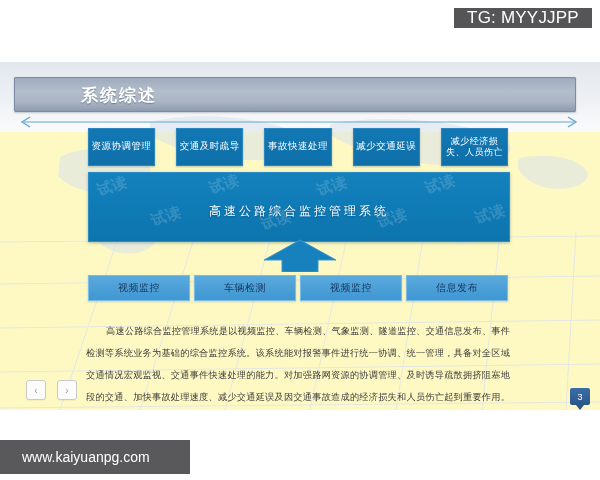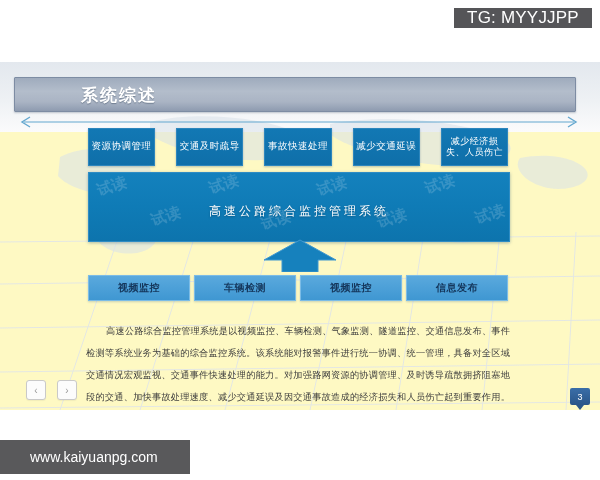--- a/index.html
+++ b/index.html
@@ -180,21 +180,20 @@
   
   #bottom-row {
     position: absolute;
     left: 88px;
     top: 213px;
     width: 420px;
     height: 26px;
     display: flex;
     gap: 4px;
     z-index: 8;
-    font-weight: bold;
   }
   .bot-box {
     flex: 1 1 0;
     background: linear-gradient(180deg,#5aa9dd 0%, #3f97d2 100%);
     border: 1px solid #7cbce6;
     color: #15375c;
     font-size: 10px;
     letter-spacing: 0.5px;
     display: flex;
     align-items: center;
@@ -269,21 +268,21 @@
     position: absolute;
     left: 0;
     top: 440px;
     width: 190px;
     height: 34px;
     background: #59595b;
     color: #ffffff;
     font-size: 14px;
     display: flex;
     align-items: center;
-    padding-left: 30px;
+    padding-left: 22px;
     box-sizing: border-box;
     z-index: 30;
   }
 </style>
 </head>
 <body>
 
 <div id="tg-tag">TG: MYYJJPP</div>
 
 <div id="slide">

